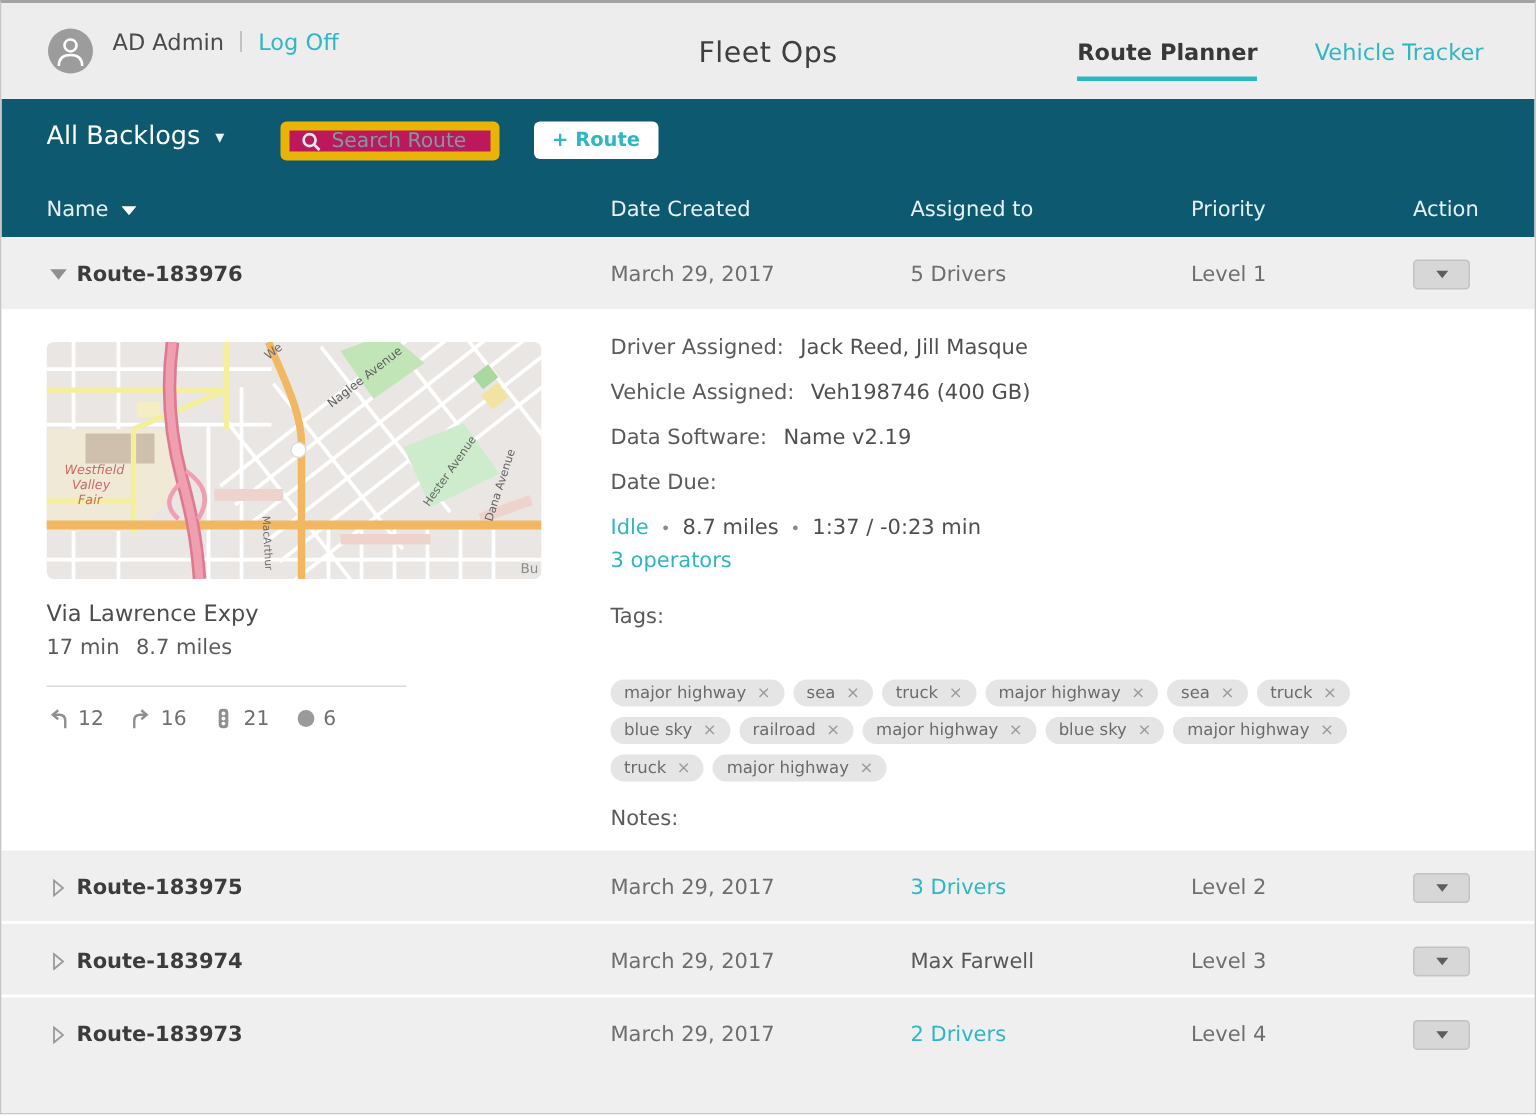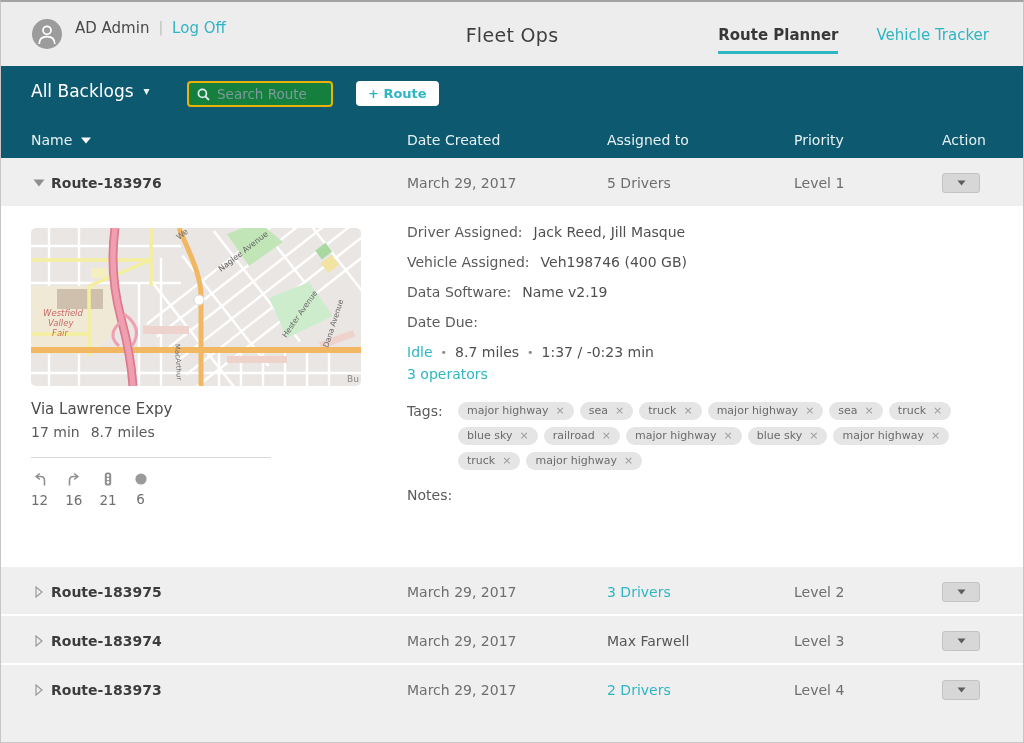--- a/index.html
+++ b/index.html
@@ -41,21 +41,21 @@
   .tab.inactive { color:var(--accent); }
 
   
   .teal { height:92px; flex:0 0 92px; background:var(--teal); position:relative; }
   .toolbar { position:relative; height:56px; }
   .filter { position:absolute; left:30px; top:15px; color:#ffffff; font-size:17px;
     display:flex; align-items:center; gap:10px; cursor:pointer; }
   .filter .caret { font-size:12px; color:#e8f3f5; }
   .searchbox {
     position:absolute; left:186px; top:15px; width:146px; height:26px;
-    background:#15803d; border:2px solid #eab308; border-radius:4px;
+    background:#be185d; border:6px solid #eab308; border-radius:4px;
     display:flex; align-items:center; padding:0 8px;
   }
   .searchbox svg { flex:0 0 auto; }
   .searchbox input {
     flex:1; min-width:0; margin-left:7px; background:transparent; border:none; outline:none;
     font-family:inherit; font-size:13.5px; color:#d7e8ec;
   }
   .searchbox input::placeholder { color:#7f99a1; }
   .add-route {
     position:absolute; left:355px; top:15px; height:25px; padding:0 12px;
@@ -96,33 +96,33 @@
 
   
   .detail { position:relative; height:359px; flex:0 0 359px; background:#ffffff;
     border-bottom:2px solid #ffffff; }
   .detail-left { position:absolute; left:30px; top:20px; width:330px; }
   .map-thumb { display:block; width:330px; height:158px; border-radius:5px; cursor:pointer; }
   .route-name { margin-top:14px; font-size:15px; color:#4c4c4c; }
   .route-meta { margin-top:6px; font-size:14px; color:#5a5a5a; display:flex; gap:11px; }
   .left-divider { margin-top:17px; width:240px; border-top:1px solid #d9d9d9; }
   .stats { margin-top:13px; display:flex; align-items:center; gap:17px; }
-  .stat { display:flex; align-items:center; gap:5px; font-size:13.5px; color:#6f6f6f;flex-direction:column; }
+  .stat { display:flex; align-items:center; gap:5px; font-size:13.5px; color:#6f6f6f; }
 
   .detail-right { position:absolute; left:406px; top:14px; width:590px; font-size:14px; }
   .field { display:flex; margin-bottom:9px; line-height:21px; }
   .flabel { color:#5a5a5a; margin-right:11px; white-space:nowrap; }
   .fvalue { color:#4f4f4f; }
   .status-field { margin-bottom:0; }
   .status-val .line1 { display:flex; align-items:center; gap:8px; color:#4f4f4f; }
   .status-val .line2 { margin-top:2px; line-height:19px; }
   .teal-link { color:var(--accent); text-decoration:none; cursor:pointer; }
   .sep-dot { color:#8a8a8a; font-size:11px; }
 
-  .tags-row { display:flex; margin-top:18px; }
+  .tags-row { display:flex; margin-top:18px;flex-direction:column; }
   .tags-label { color:#5a5a5a; width:51px; flex:0 0 51px; line-height:19px; }
   .tags-wrap { width:520px; display:flex; flex-wrap:wrap; gap:7px 6px; }
   .tag {
     background:#e5e5e5; border-radius:9px; padding:2px 9px 3px 9px;
     font-size:11px; color:#6b6b6b; display:flex; align-items:center; white-space:nowrap;
   }
   .tag .x { margin-left:7px; color:#9b9b9b; font-size:11px; cursor:pointer; }
   .notes-row { margin-top:17px; color:#5a5a5a; }
 </style>
 </head>

